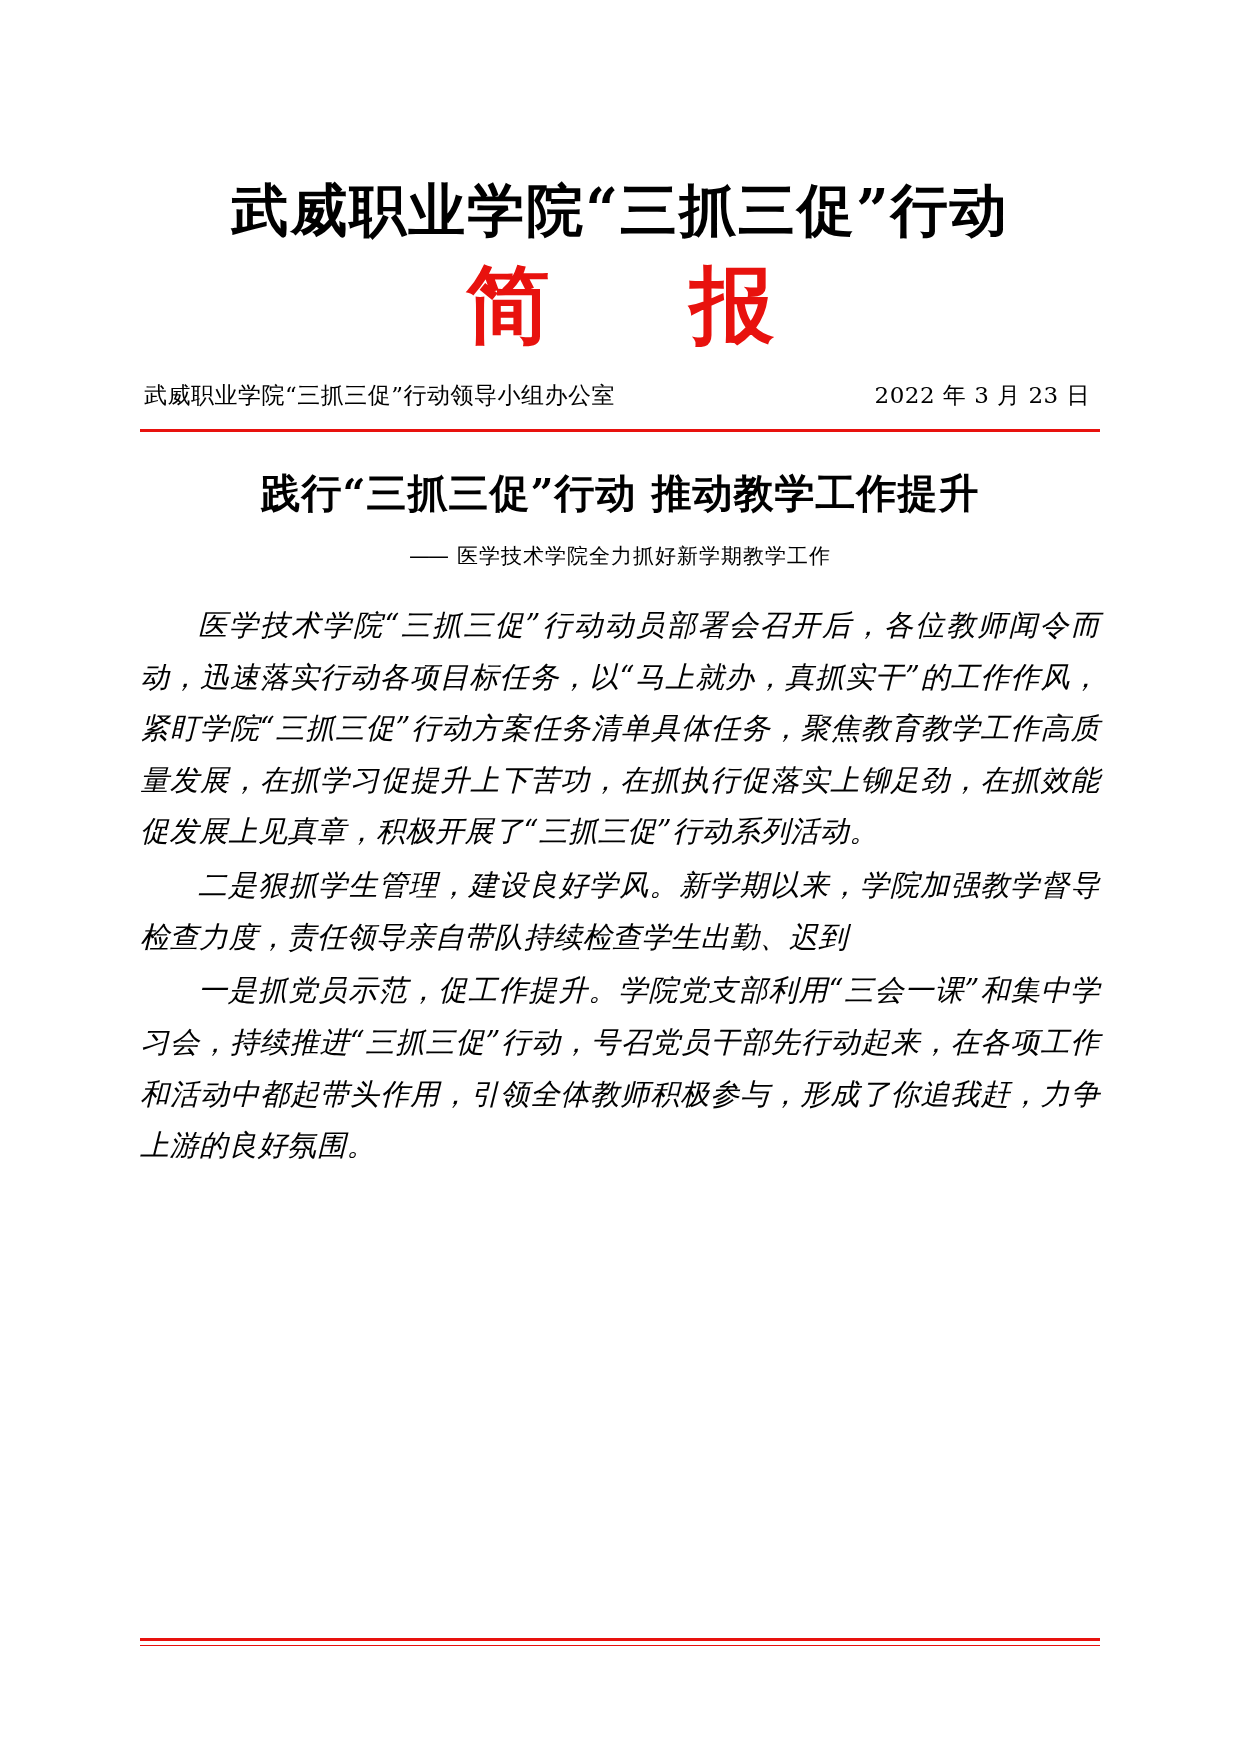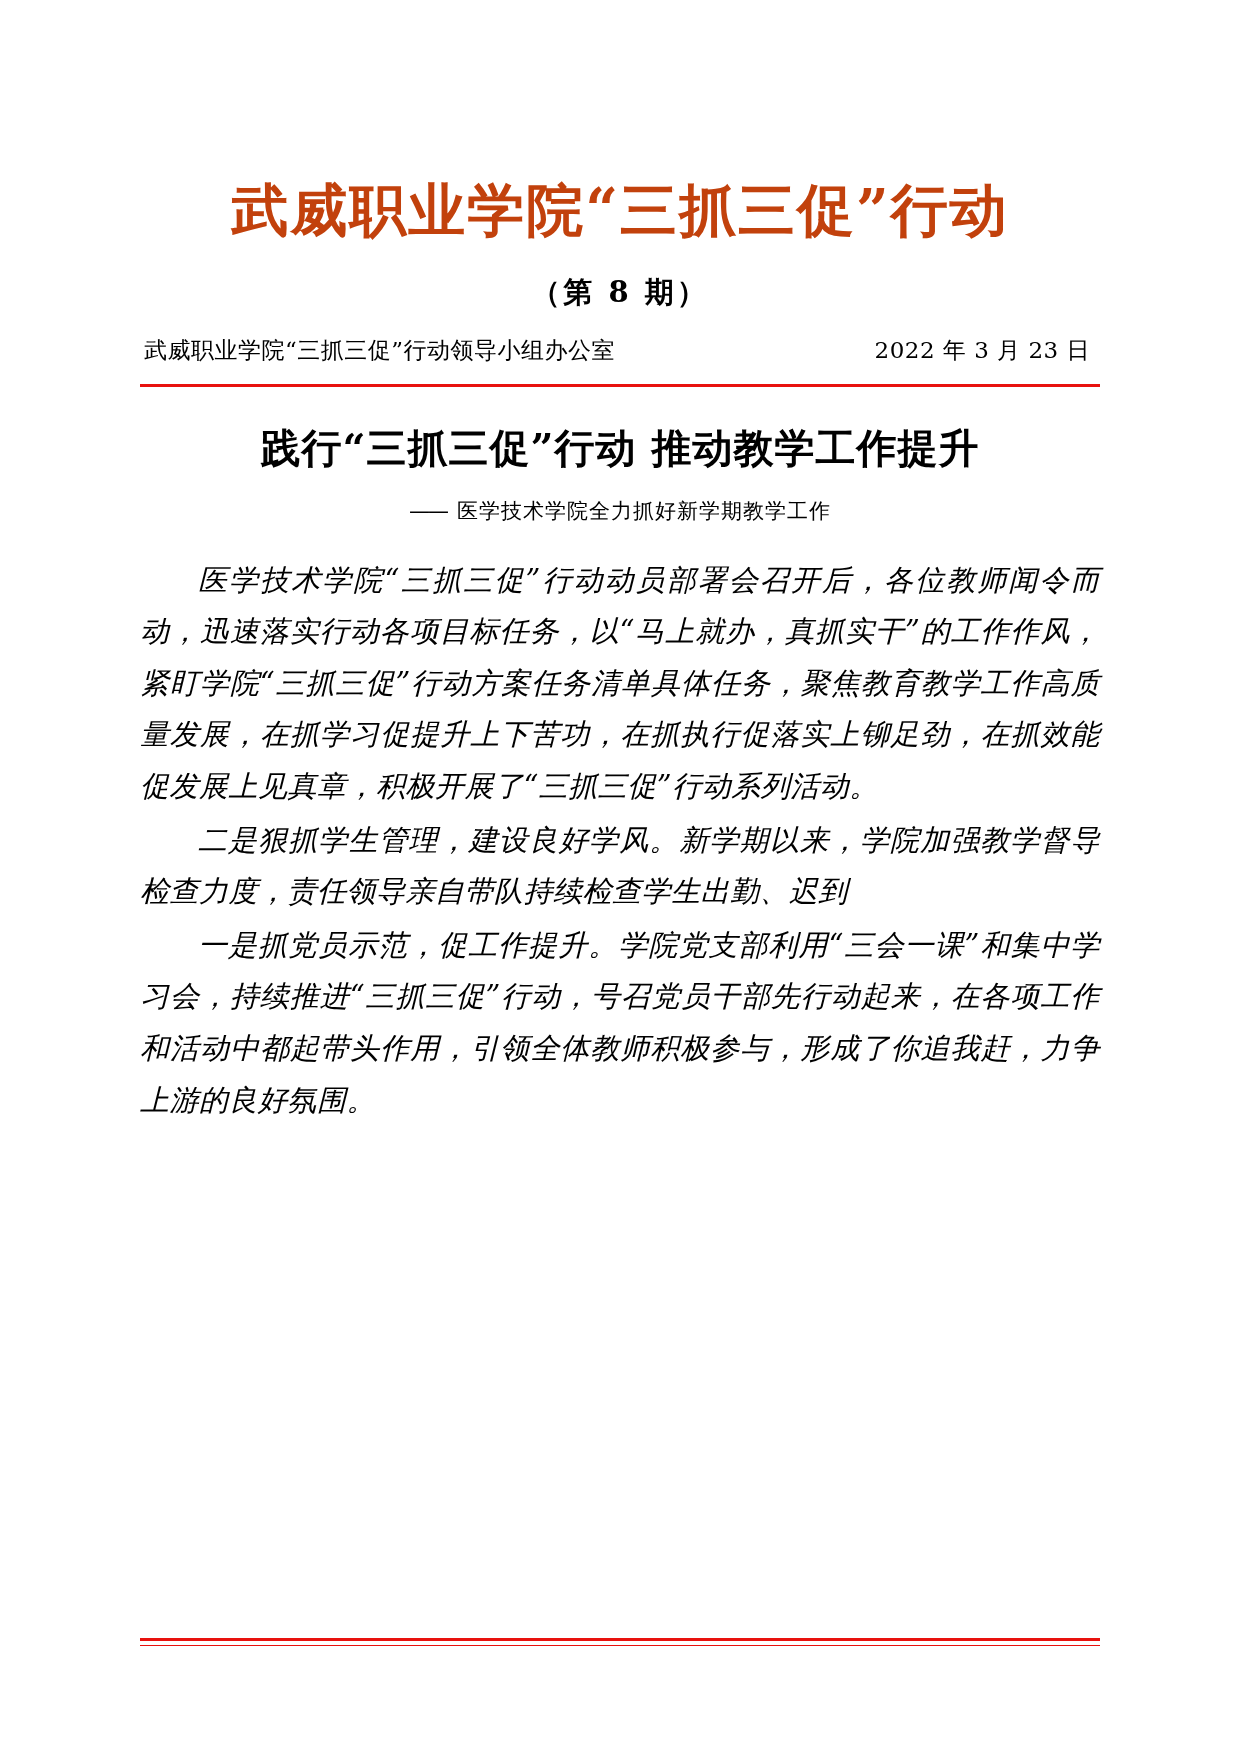--- a/index.html
+++ b/index.html
@@ -21,21 +21,21 @@
     box-sizing: border-box;
     padding: 175px 140px 40px 140px;
     position: relative;
   }
 
   
   .masthead {
     text-align: center;
   }
   .masthead-line1 {
-    color: #c2410c;
+    color: #000000;
     font-size: 57px;
     font-weight: bold;
     letter-spacing: 2px;
     line-height: 1.22;
     font-family: "DejaVu Serif", "Liberation Serif", serif;
     white-space: nowrap;
   }
   .masthead-line2 {
     color: #e8120e;
     font-size: 84px;
@@ -130,21 +130,21 @@
     margin-top: 4px;
   }
 </style>
 </head>
 <body>
 
 <div class="page">
 
   <div class="masthead">
     <div class="masthead-line1">武威职业学院“三抓三促”行动</div>
-    <div class="issue">（第 8 期）</div>
+    <div class="masthead-line2">简　报</div>
   </div>
 
   <div class="meta-row">
     <div class="meta-office">武威职业学院“三抓三促”行动领导小组办公室</div>
     <div class="meta-date">2022 年 3 月 23 日</div>
   </div>
   <div class="red-rule"></div>
 
   <div class="article-title">践行“三抓三促”行动 推动教学工作提升</div>
 

